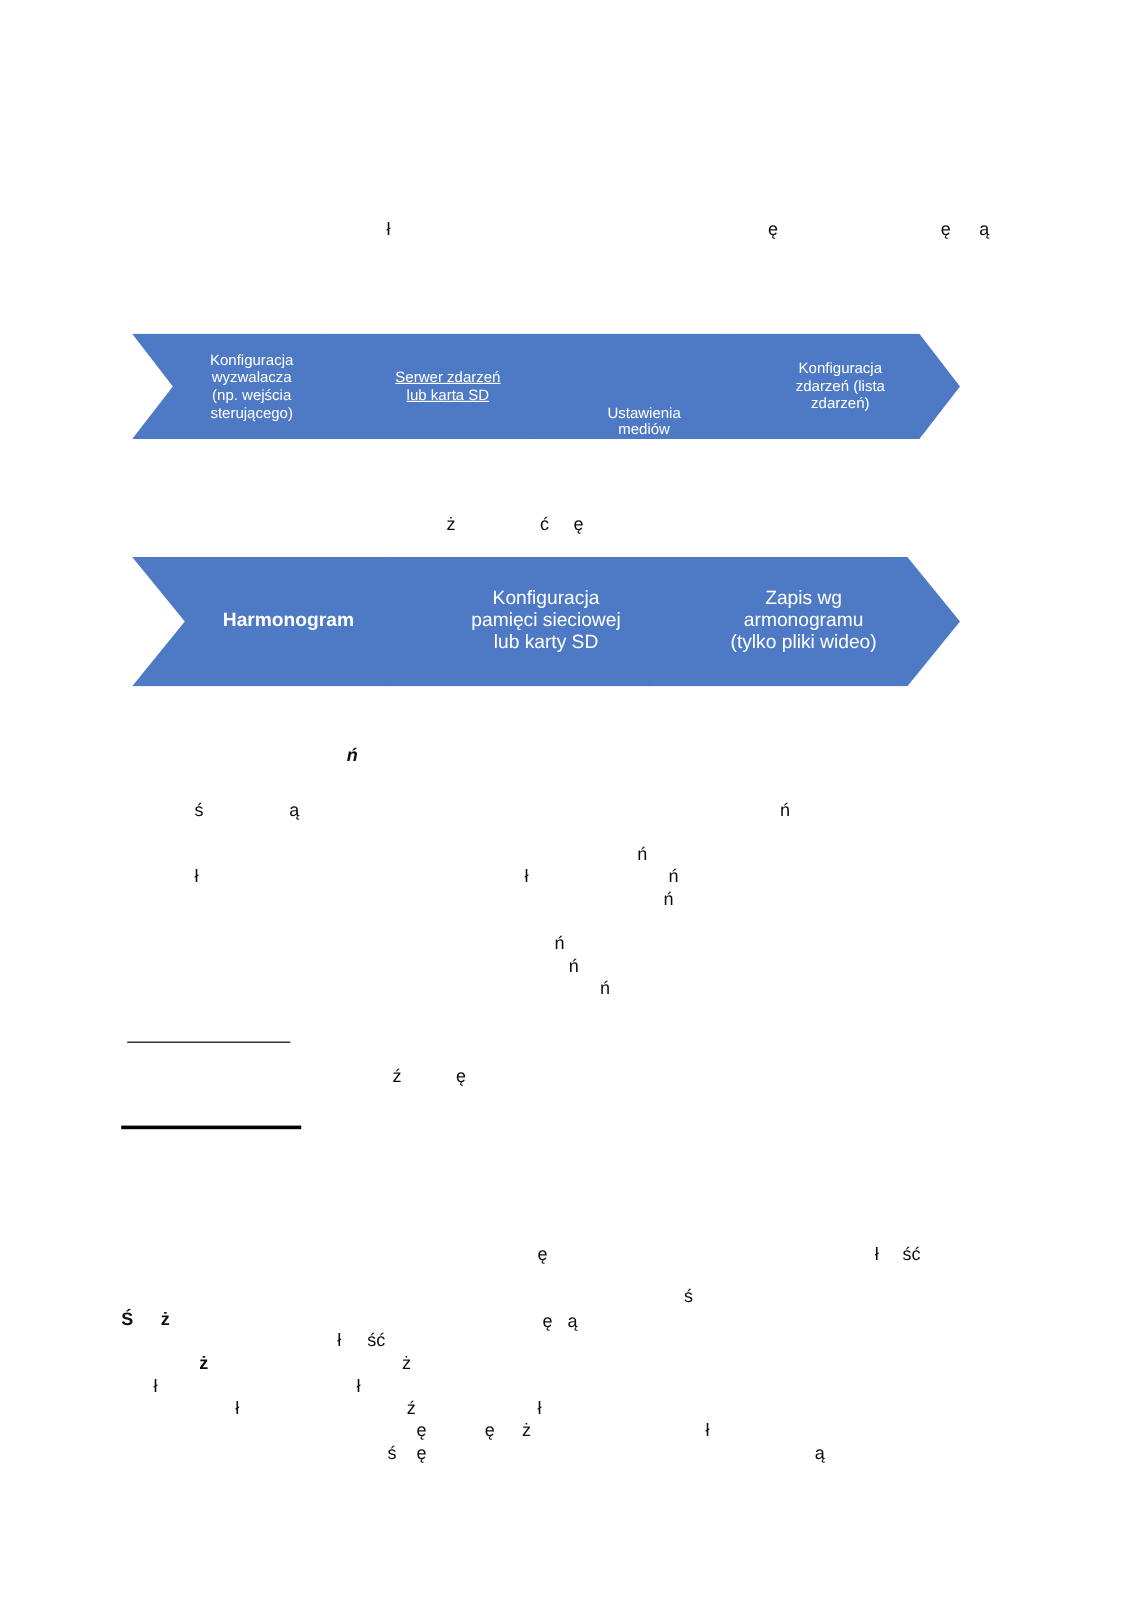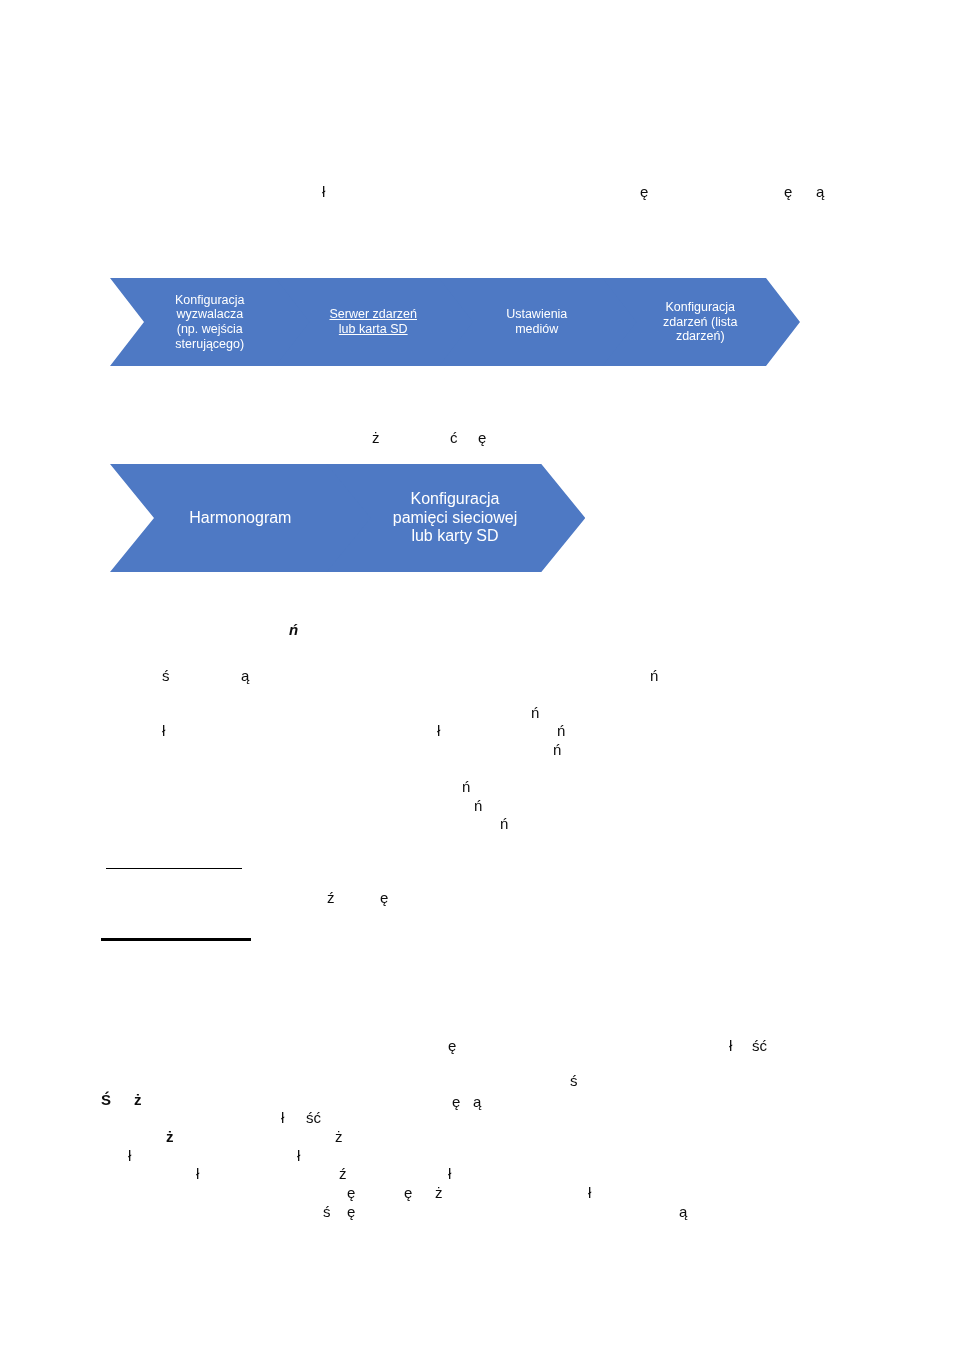--- a/index.html
+++ b/index.html
@@ -134,35 +134,40 @@
     <div class="chev" style="left: 0px; width: 199.5px; z-index: 4;">
       <span class="chev-label">Konfiguracja
 wyzwalacza
 (np. wejścia
 sterującego)</span>
     </div>
     <div class="chev" style="left: 163.5px; width: 199.5px; z-index: 3; text-decoration: underline;">
       <span class="chev-label">Serwer zdarzeń
 lub karta SD</span>
     </div>
-    <div class="chev" style="left: 327px; width: 199.5px; z-index: 2;">
+    <div class="chev" style="left: 327px; width: 199.5px; z-index: 2; align-items: flex-end;">
       <span class="chev-label">Ustawienia
 mediów</span>
     </div>
     <div class="chev" style="left: 490.5px; width: 199.5px; z-index: 1;">
       <span class="chev-label">Konfiguracja
 zdarzeń (lista
 zdarzeń)</span>
     </div>
   </div>
 
   <div class="chev-row" id="chev-row-2">
-    <div class="chev" style="left: 0px; width: 260.667px; z-index: 3;">
+    <div class="chev" style="left: 0px; width: 260.667px; z-index: 3; font-weight: bold;">
       <span class="chev-label">Harmonogram</span>
     </div>
     <div class="chev" style="left: 214.667px; width: 260.667px; z-index: 2;">
       <span class="chev-label">Konfiguracja
 pamięci sieciowej
 lub karty SD</span>
     </div>
+    <div class="chev" style="left: 429.333px; width: 260.667px; z-index: 1;">
+      <span class="chev-label">Zapis wg
+armonogramu
+(tylko pliki wideo)</span>
+    </div>
   </div>
 
 </div>
 
 </body></html>

